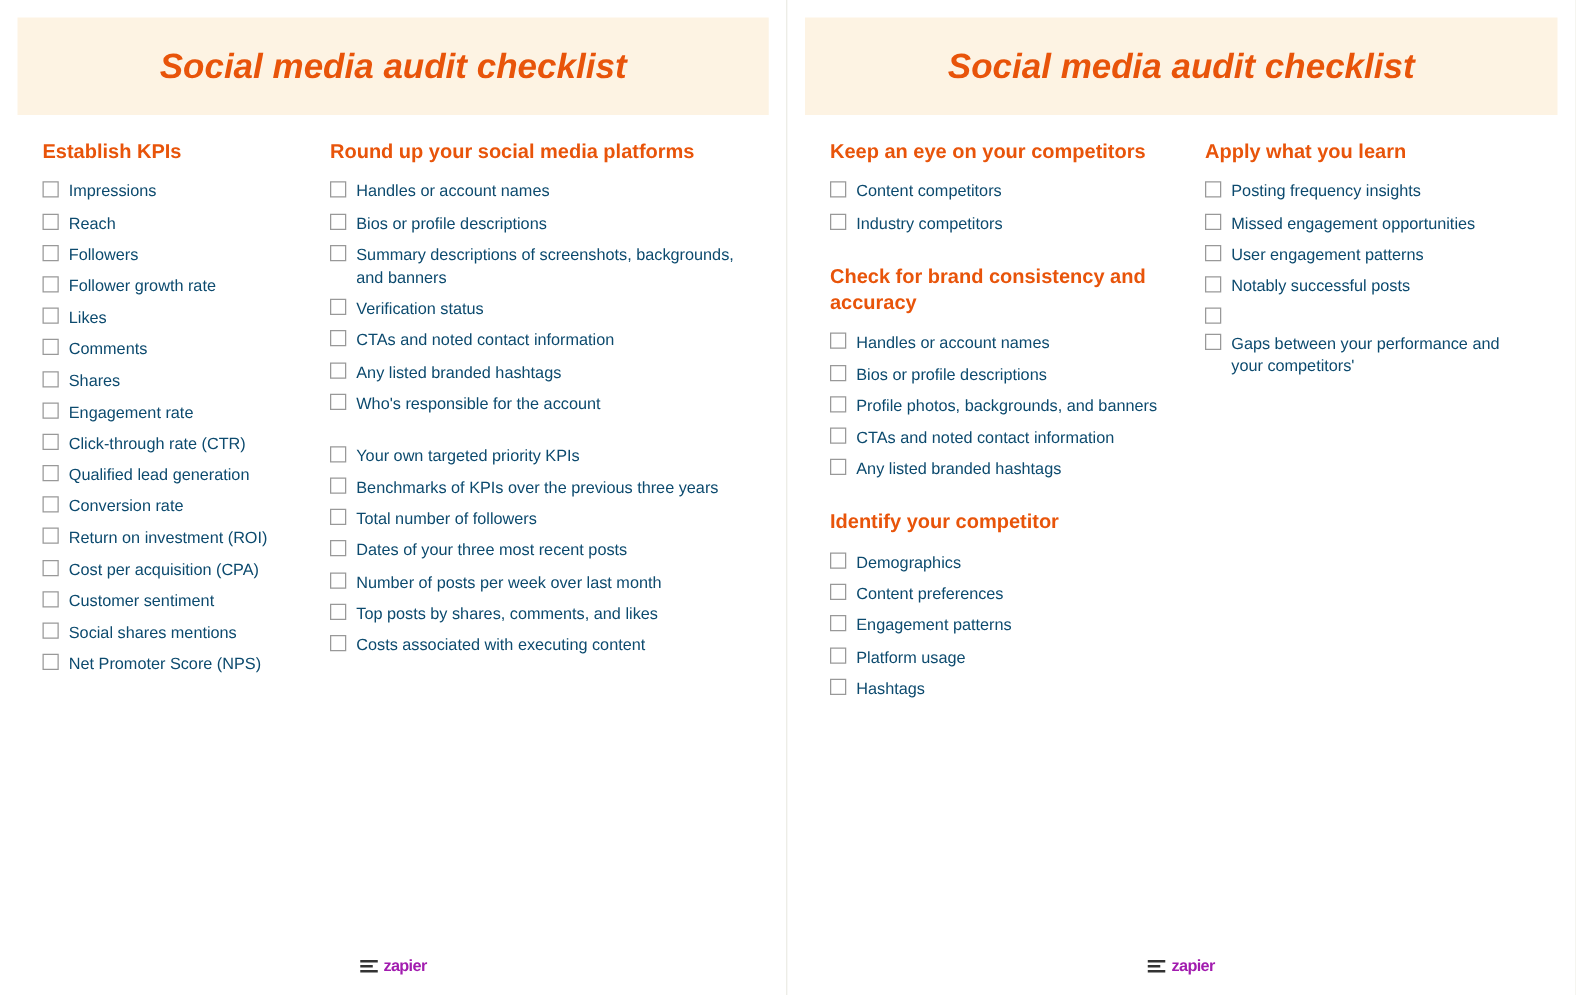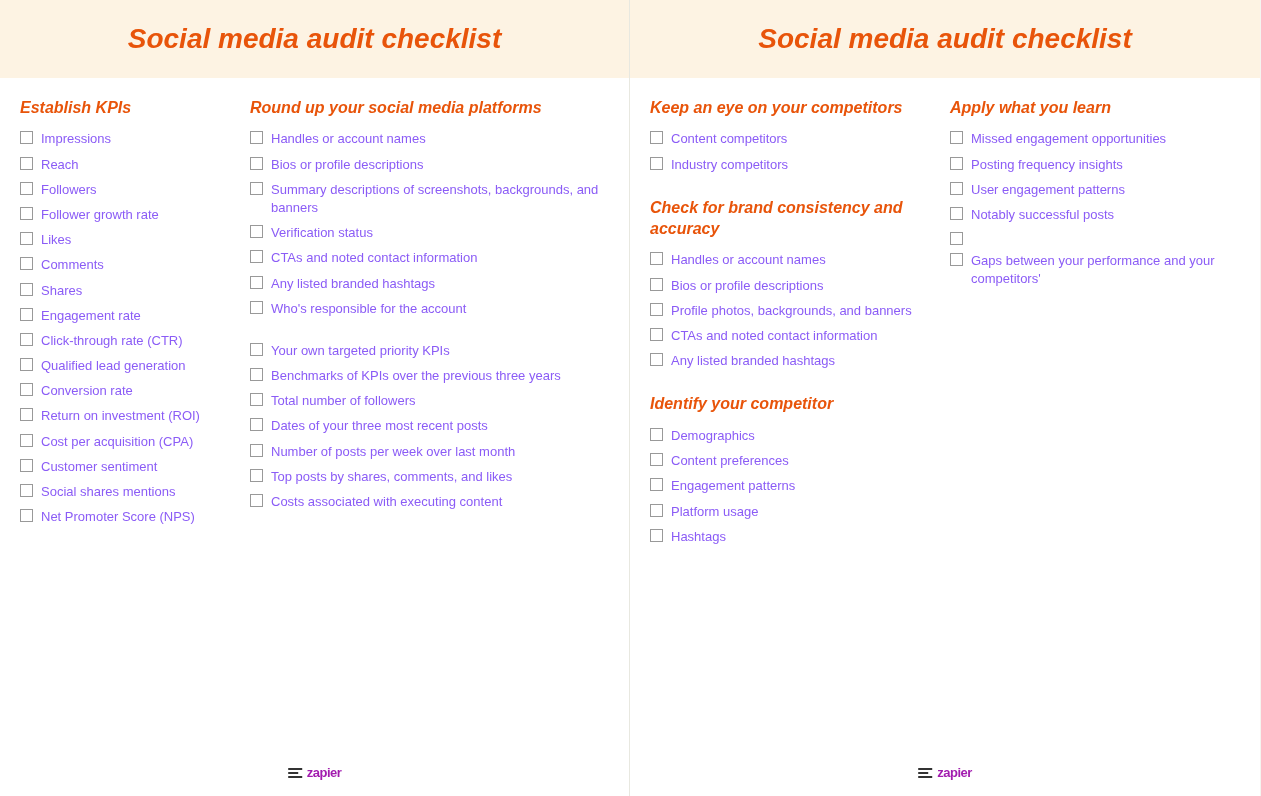--- a/index.html
+++ b/index.html
@@ -13,21 +13,21 @@
     }
     .page-wrapper {
       display: flex;
       width: 1261px;
       min-height: 796px;
       background: #f5f5f0;
     }
     .half {
       width: 630px;
       background: #fff;
-      padding: 0;
+      padding: 14px;
       position: relative;
     }
     .half:first-child {
       border-right: 1px solid #e8e8e0;
     }
     .header-banner {
       background: #fdf3e3;
       padding: 22px 20px 22px 20px;
       text-align: center;
       margin-bottom: 20px;
@@ -48,21 +48,20 @@
       width: 210px;
       flex-shrink: 0;
     }
     .column-right {
       flex: 1;
     }
     .section-title {
       color: #e8540a;
       font-size: 16px;
       font-weight: 800;
-      font-style: italic;
       margin-bottom: 12px;
       line-height: 1.3;
     }
     .checklist-item {
       display: flex;
       align-items: flex-start;
       margin-bottom: 7px;
       line-height: 1.4;
     }
     .checkbox {
@@ -70,21 +69,21 @@
       height: 13px;
       border: 1.5px solid #999;
       flex-shrink: 0;
       margin-right: 8px;
       margin-top: 1px;
       background: #fff;
       display: inline-block;
     }
     .checklist-text {
       font-size: 13px;
-      color: #8b5cf6;
+      color: #0c4a6e;
     }
     .sub-section {
       margin-bottom: 24px;
     }
     .zapier-logo {
       position: absolute;
       bottom: 16px;
       left: 50%;
       transform: translateX(-50%);
       font-size: 13px;
@@ -356,25 +355,25 @@
             </div>
         </div>
       </div>
 
       <div class="right-col-right">
         <div class="sub-section">
           <div class="section-title">Apply what you learn</div>
           <div id="apply-list">
               <div class="checklist-item">
                 <span class="checkbox"></span>
+                <span class="checklist-text">Posting frequency insights</span>
+              </div>
+              <div class="checklist-item">
+                <span class="checkbox"></span>
                 <span class="checklist-text">Missed engagement opportunities</span>
-              </div>
-              <div class="checklist-item">
-                <span class="checkbox"></span>
-                <span class="checklist-text">Posting frequency insights</span>
               </div>
               <div class="checklist-item">
                 <span class="checkbox"></span>
                 <span class="checklist-text">User engagement patterns</span>
               </div>
               <div class="checklist-item">
                 <span class="checkbox"></span>
                 <span class="checklist-text">Notably successful posts</span>
               </div>
               <div class="checklist-item">

